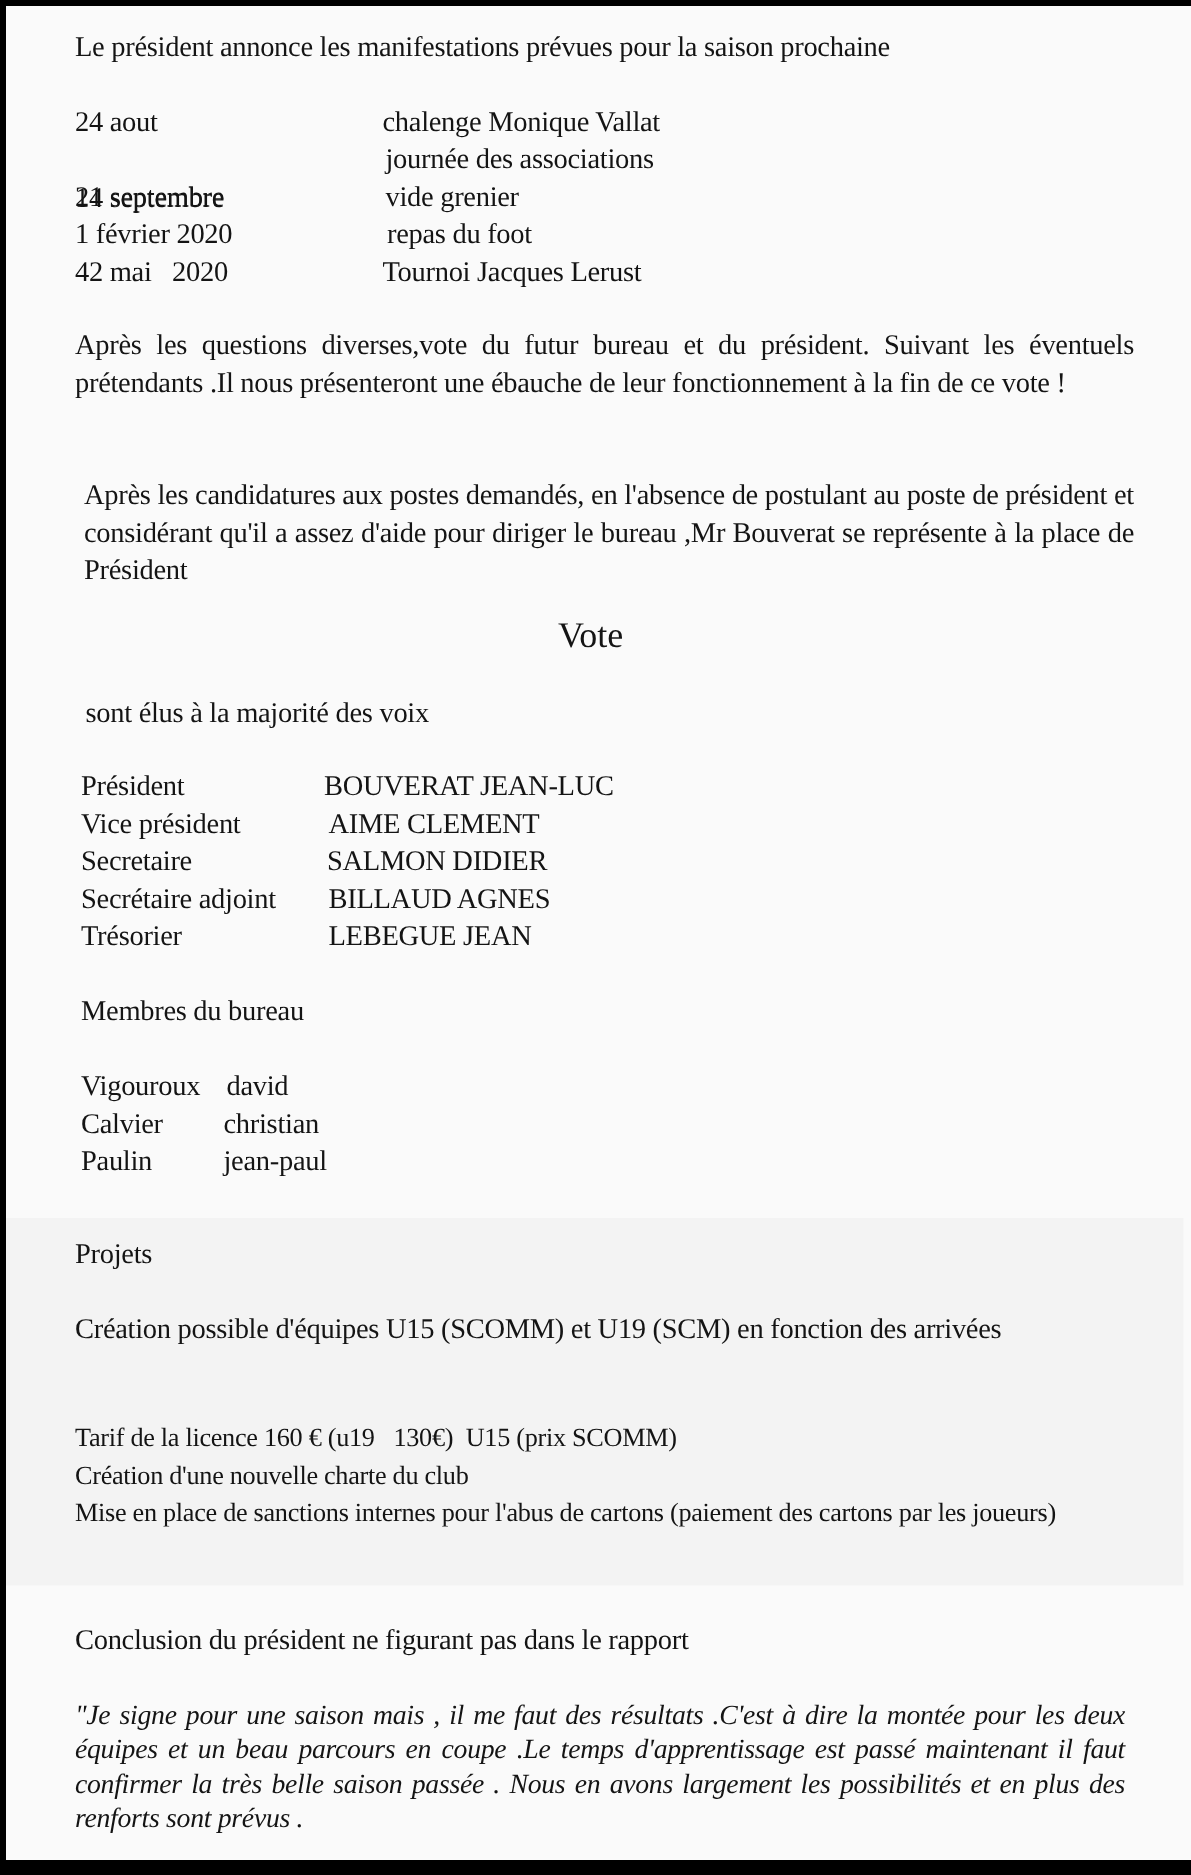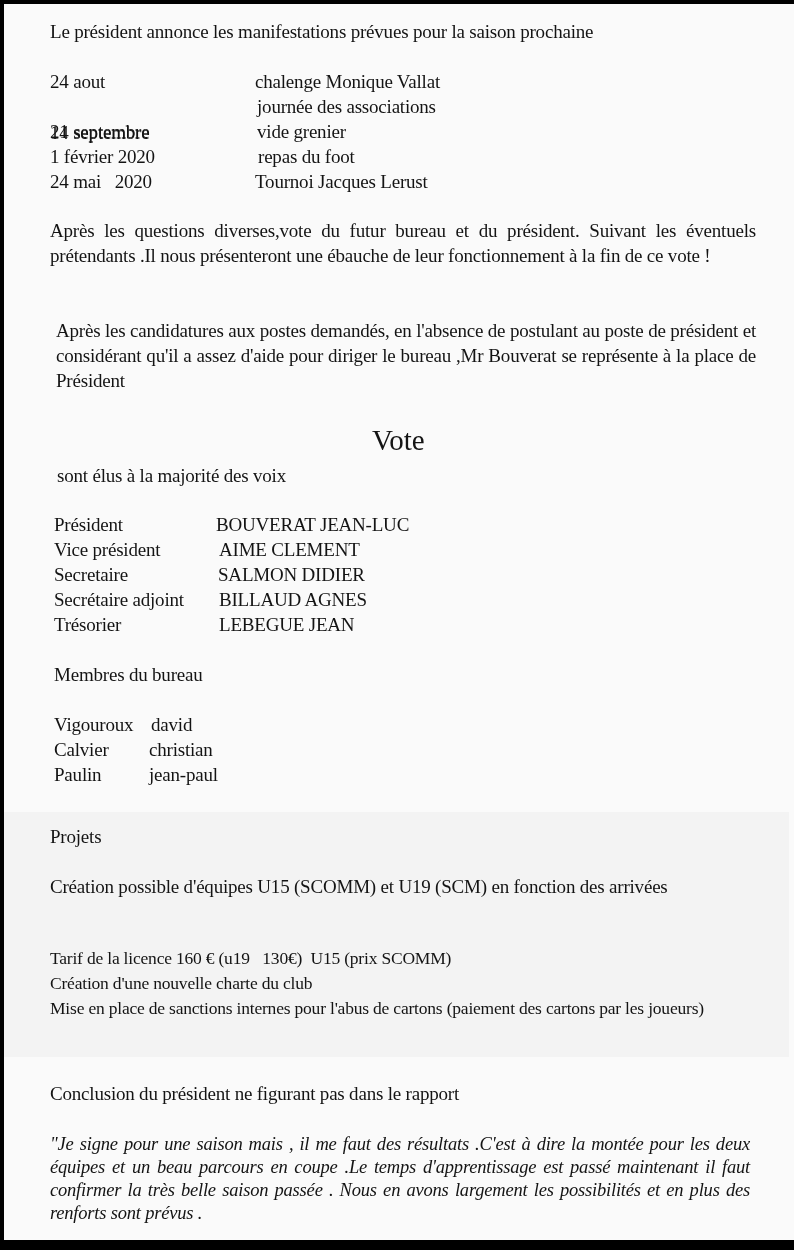--- a/index.html
+++ b/index.html
@@ -27,22 +27,22 @@
   }
   .para {
     position: absolute;
     font-size: 19px;
     line-height: 25px;
     text-align: justify;
     letter-spacing: -0.2px;
   }
   .heading-vote {
     position: absolute;
-    left: 368px; top: 420px;
-    font-size: 29px;
+    left: 368px; top: 404px;
+    font-size: 24px;
     line-height: 32px;
   }
   .quote {
     font-style: italic;
     font-size: 18.5px;
     line-height: 23px;
   }
   .sans {
     font-family: Liberation Serif, serif;
     font-size: 17.5px;
@@ -64,21 +64,21 @@
 
   <div>
     <div class="t" style="left:46px;top:65px;">24 aout</div>
     <div class="t" style="left:251px;top:65px;">chalenge  Monique Vallat</div>
     <div class="t" style="left:46px;top:72px;margin-top:44px;">14 septembre</div>
     <div class="t" style="left:253px;top:90px;">journée des associations</div>
     <div class="t" style="left:46px;top:115px;">21 septembre</div>
     <div class="t" style="left:253px;top:115px;">vide grenier</div>
     <div class="t" style="left:46px;top:140px;">1 février 2020</div>
     <div class="t" style="left:254px;top:140px;">repas du foot</div>
-    <div class="t" style="left:46px;top:165px;white-space:pre;">24 mai   2020</div>
+    <div class="t" style="left:46px;top:165px;white-space:pre;">42 mai   2020</div>
     <div class="t" style="left:251px;top:165px;">Tournoi Jacques Lerust</div>
   </div>
 
   <div class="para" style="left:46px;top:214px;width:706px;">Après les questions diverses,vote du futur bureau et du président. Suivant les éventuels prétendants .Il nous présenteront une ébauche de leur fonctionnement à la fin de ce vote !</div>
 
   <div class="para" style="left:52px;top:314px;width:700px;">Après les candidatures aux postes demandés, en l'absence de postulant au poste de président et considérant qu'il a assez d'aide pour diriger le bureau ,Mr Bouverat se représente à la place de Président</div>
 
   <div class="heading-vote">Vote</div>
   <div class="t" style="left:53px;top:459px;">sont élus à la majorité des voix</div>
 

